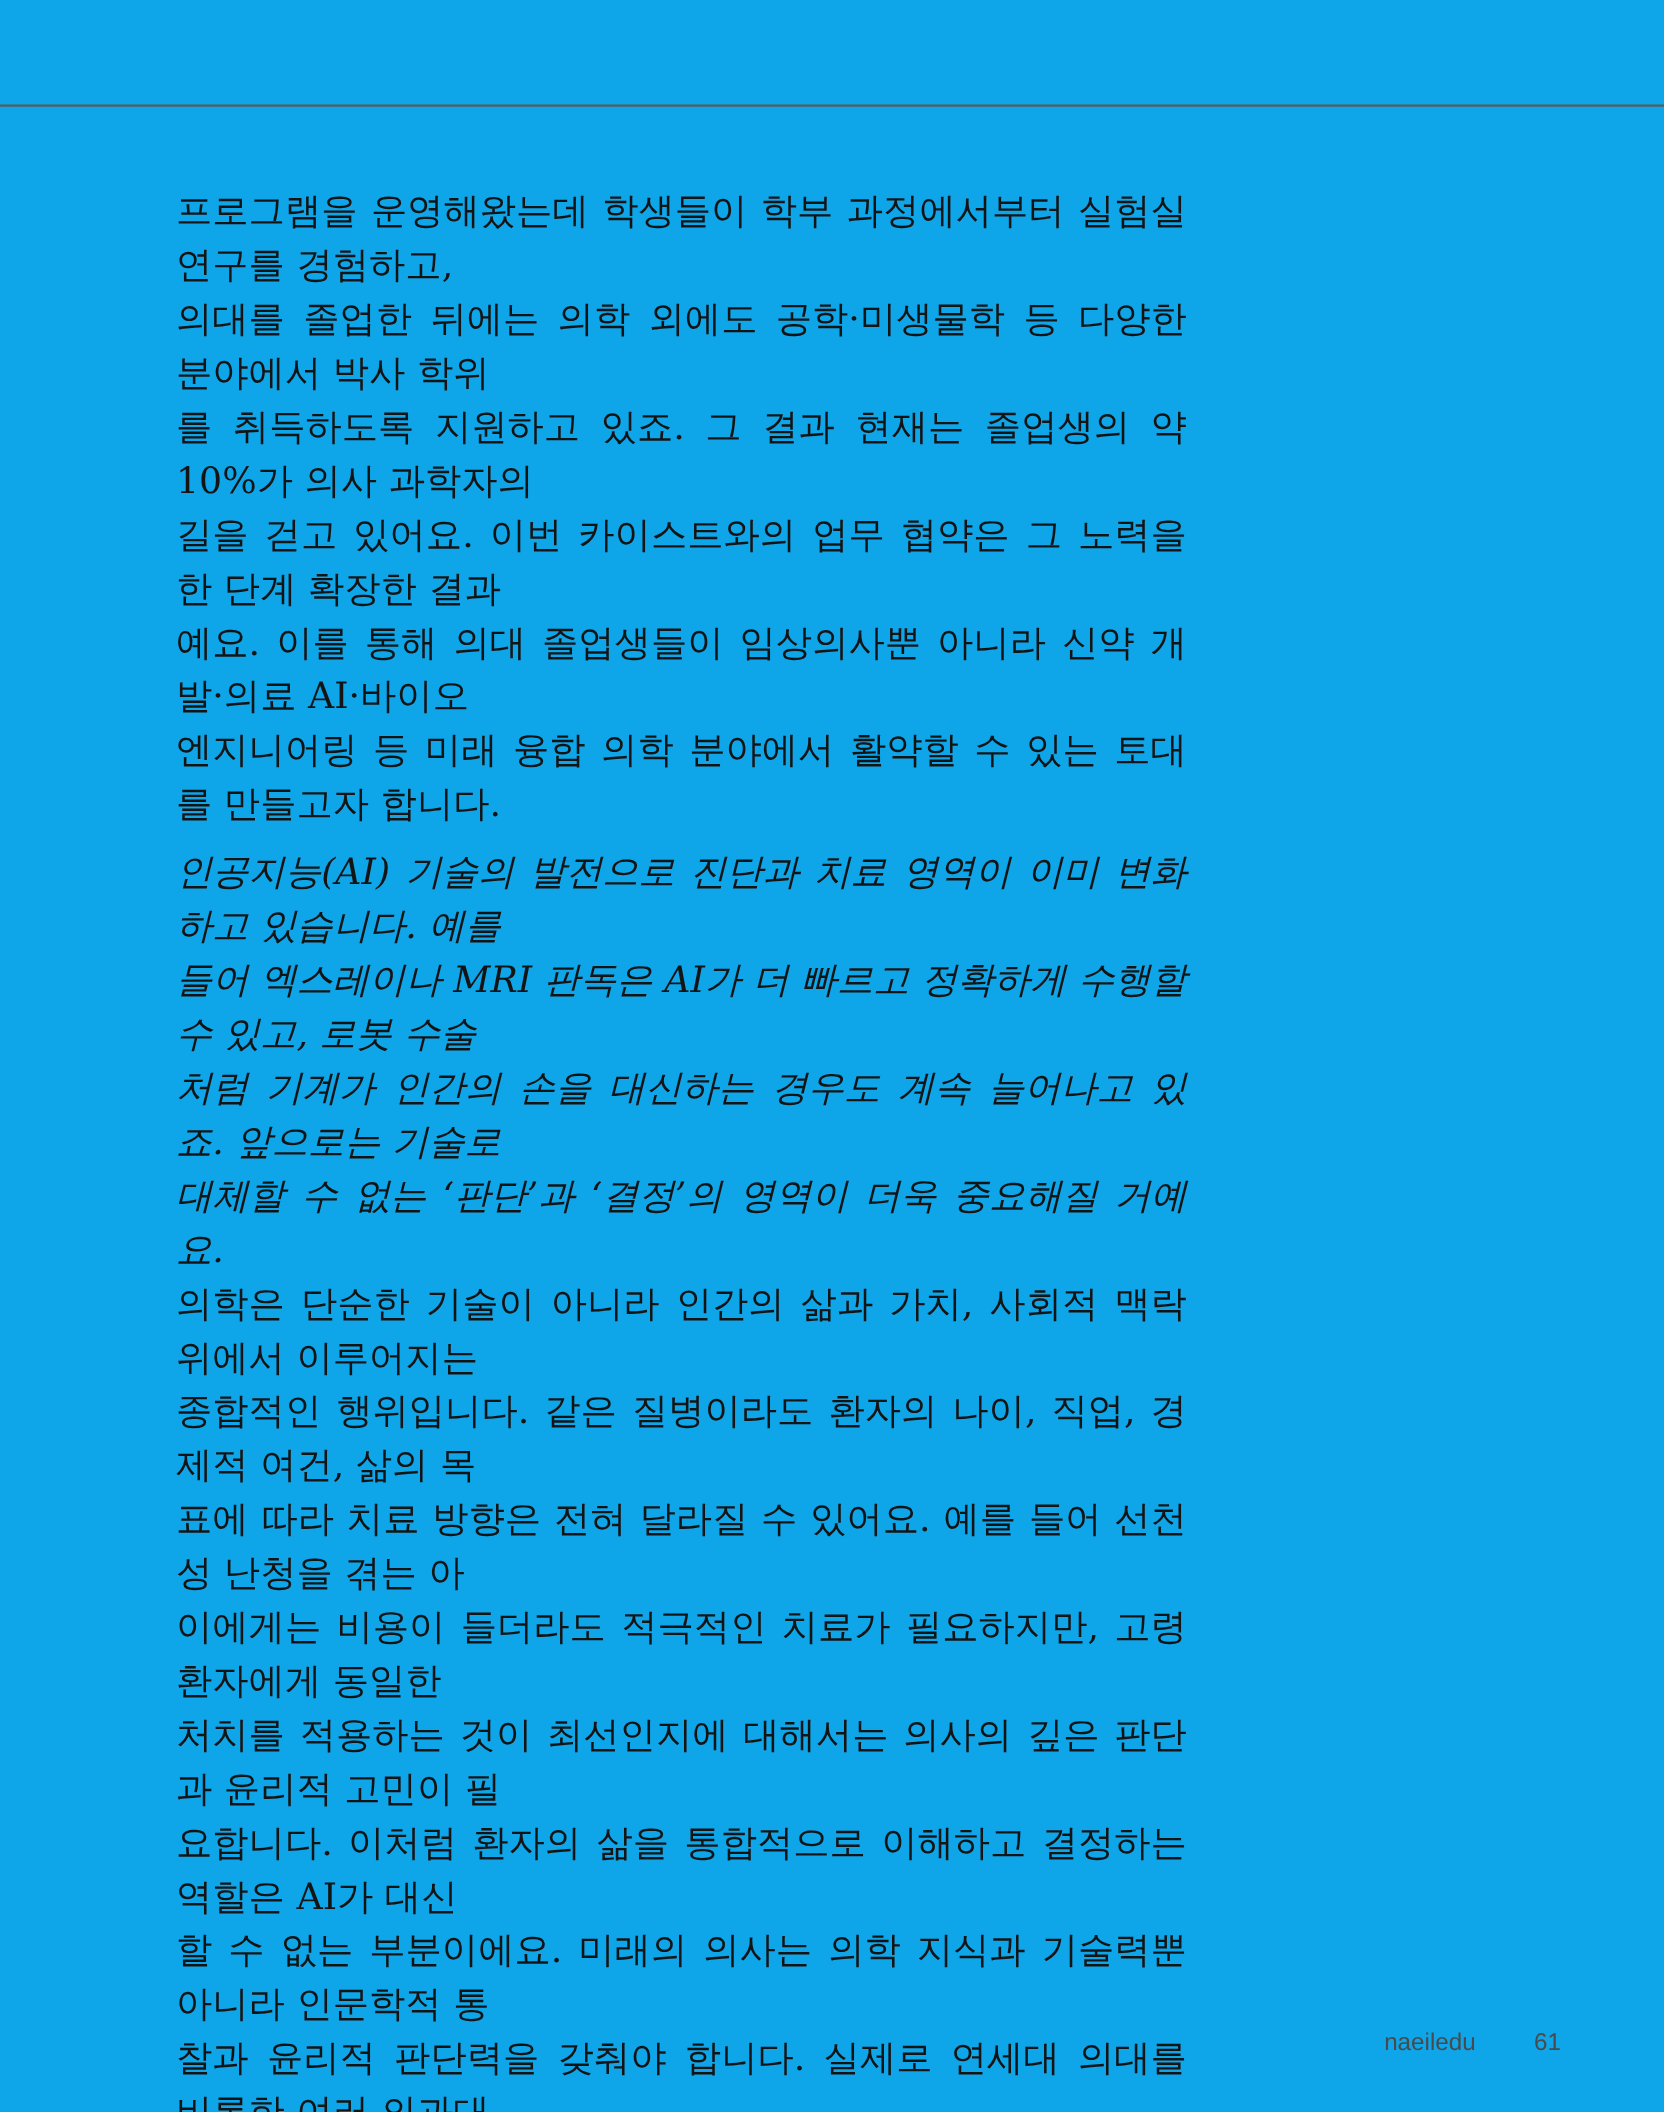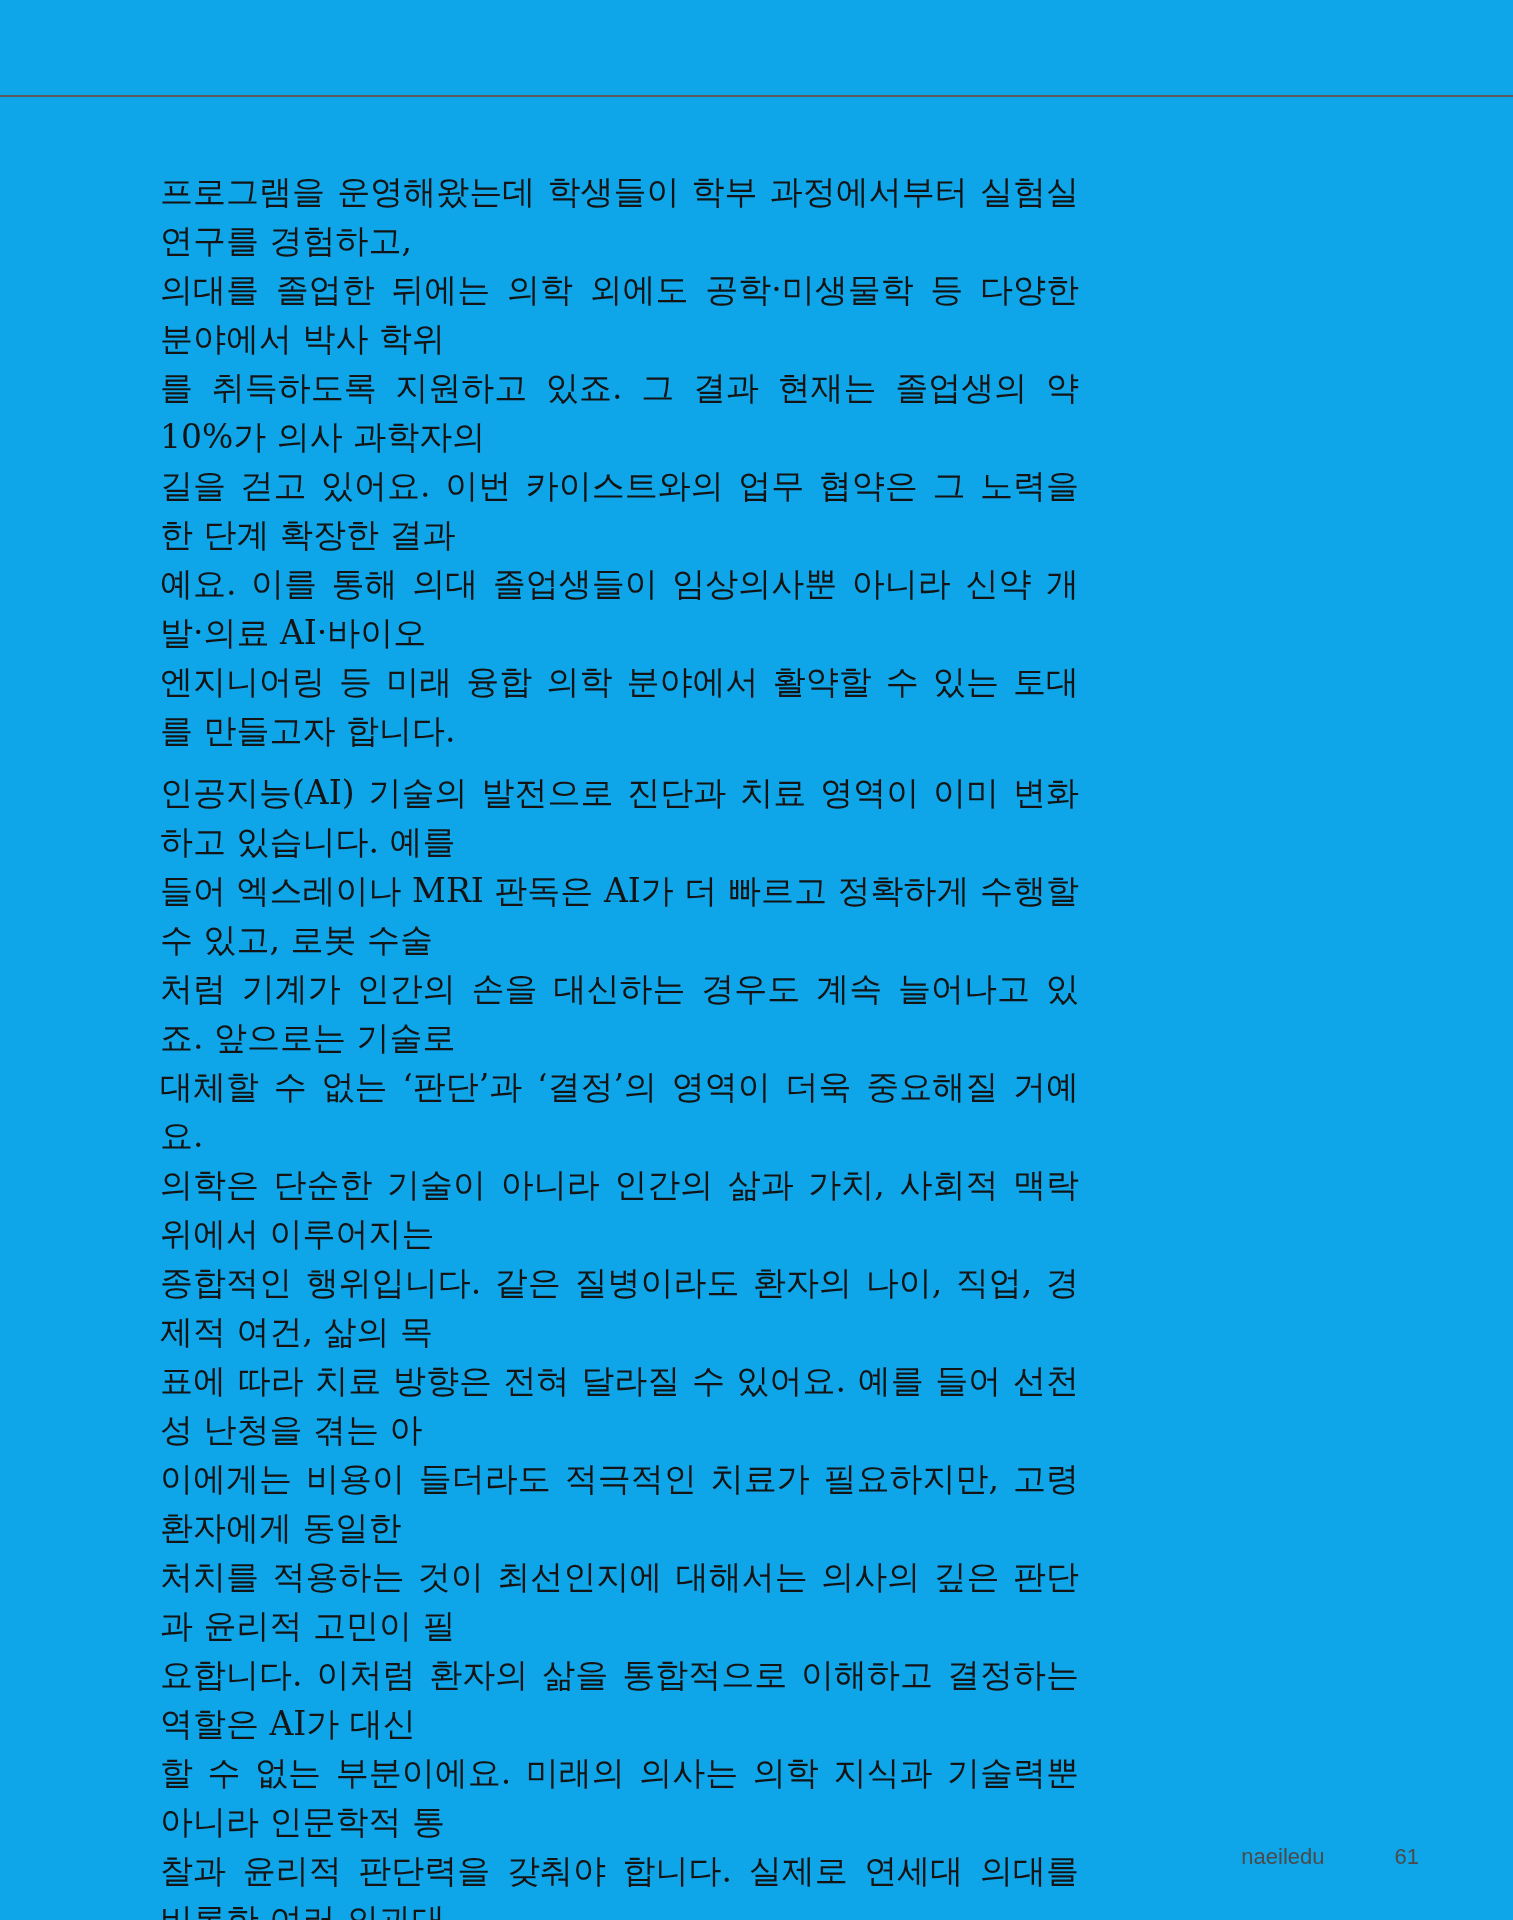--- a/index.html
+++ b/index.html
@@ -40,28 +40,28 @@
   .q-heading {
     margin: 0;
     font-family: "Liberation Sans", "DejaVu Sans", sans-serif;
     font-weight: 700;
     font-size: 36px;
     line-height: 46px;
     color: #101010;
     letter-spacing: -0.5px;
   }
   #q1 { margin-top: 52px; }
-  #para2a { margin-top: 13px; }
+  #para2a { margin-top: 13px; font-style: italic; }
   #para2b { margin-top: 0; }
   .footer {
     position: absolute;
     top: 1844px;
     right: 94px;
     display: flex;
-    gap: 70px;
+    gap: 53px;
     align-items: baseline;
     font-family: "Liberation Sans", "DejaVu Sans", sans-serif;
     font-size: 22px;
     color: #4a4a4a;
   }
 </style>
 </head>
 <body>
 
 <div class="page">

